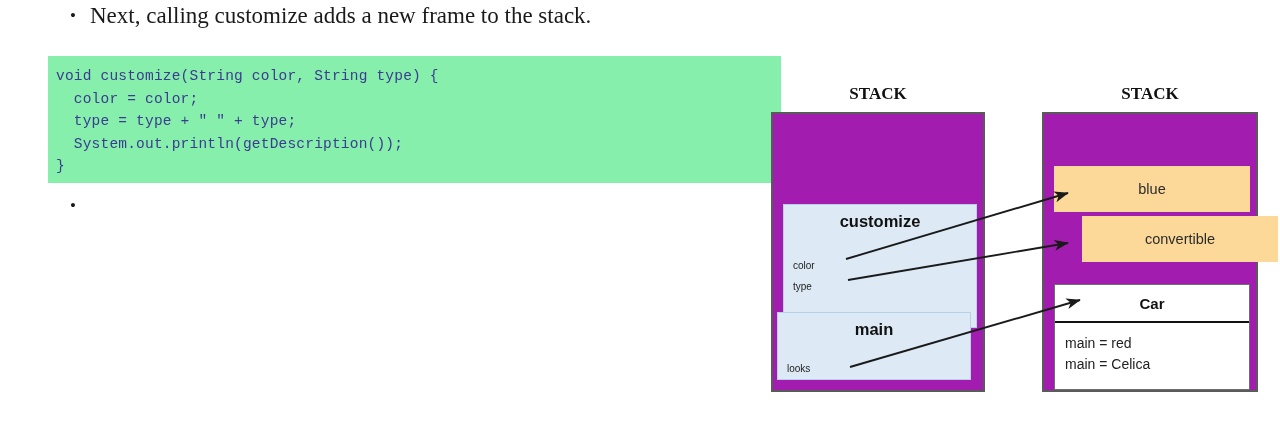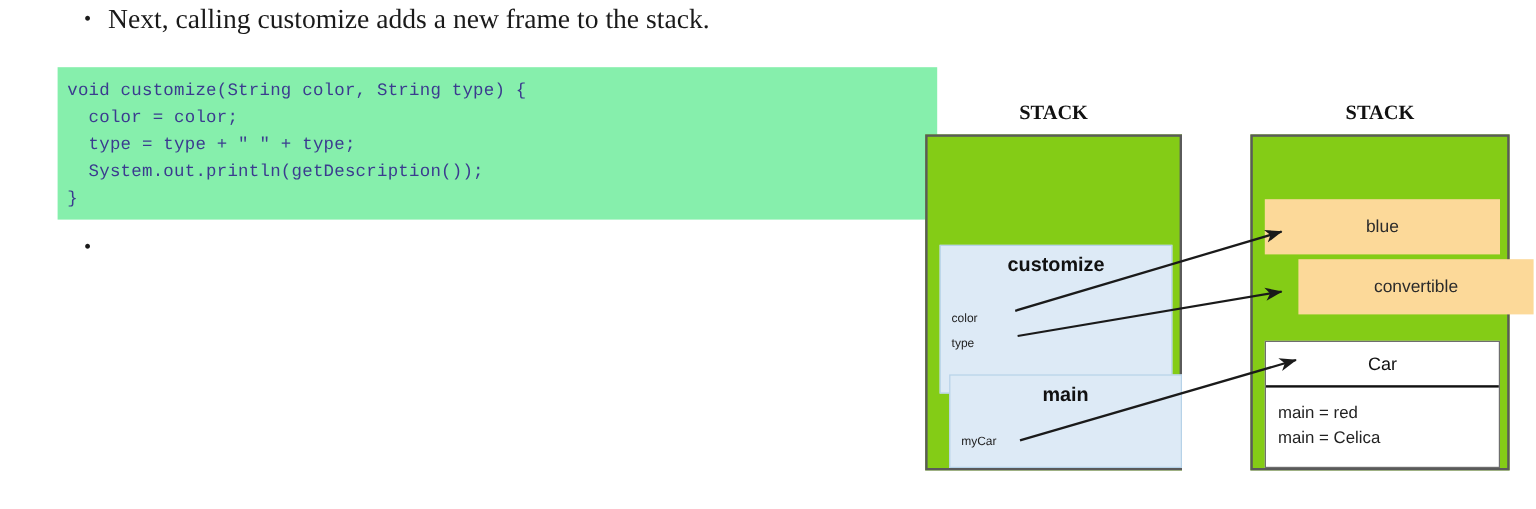--- a/index.html
+++ b/index.html
@@ -80,21 +80,21 @@
     font-weight: bold;
     font-size: 17px;
     color: #111111;
     text-align: center;
   }
   #stack-title { left: 21px; top: 4px; width: 214px; }
   #heap-title  { left: 292px; top: 4px; width: 216px; }
 
   .region-box {
     position: absolute;
-    background: #84cc16;
+    background: #a21caf;
     border: 2px solid #5a5a5a;
     box-sizing: border-box;
   }
   #stack-box { left: 21px; top: 32px; width: 214px; height: 280px; }
   #heap-box  { left: 292px; top: 32px; width: 216px; height: 280px; }
 
   
   .frame {
     position: absolute;
     background: #ddeaf6;
@@ -141,21 +141,21 @@
     border: 1px solid #6e6e6e;
     box-sizing: border-box;
   }
   #heap-object-title {
     height: 38px;
     border-bottom: 2px solid #111111;
     display: flex;
     align-items: center;
     justify-content: center;
     font-family: "Liberation Sans", sans-serif;
-    font-weight: normal;
+    font-weight: bold;
     font-size: 15px;
     color: #111111;
     box-sizing: border-box;
   }
   #heap-object-fields {
     padding: 10px 0 0 10px;
   }
   .heap-field {
     font-family: "Liberation Sans", sans-serif;
     font-size: 14px;
@@ -195,23 +195,23 @@
 
   <div class="region-title" id="stack-title">STACK</div>
   <div class="region-box" id="stack-box">
 
     <div class="frame" id="frame-customize" style="left:10px; top:90px; width:194px; height:124px;">
       <div class="frame-title">customize</div>
       <div class="frame-var" style="top:55px;">color</div>
       <div class="frame-var" style="top:76px;">type</div>
     </div>
 
-    <div class="frame" id="frame-main" style="left:18px; top:198px; width:194px; height:78px;">
+    <div class="frame" id="frame-main" style="left:4px; top:198px; width:194px; height:68px;">
       <div class="frame-title">main</div>
-      <div class="frame-var" style="top:50px;">myCar</div>
+      <div class="frame-var" style="top:50px;">looks</div>
     </div>
 
   </div>
 
   <div class="region-title" id="heap-title">STACK</div>
   <div class="region-box" id="heap-box">
 
     <div class="heap-string" style="left:10px; top:52px; width:196px; height:46px; background:#fcd999;">
       <span>blue</span>
     </div>

